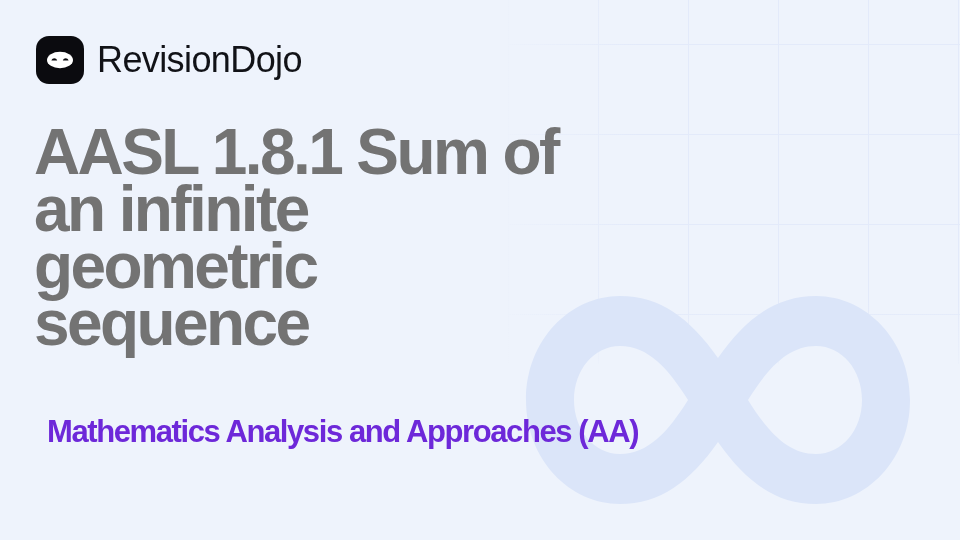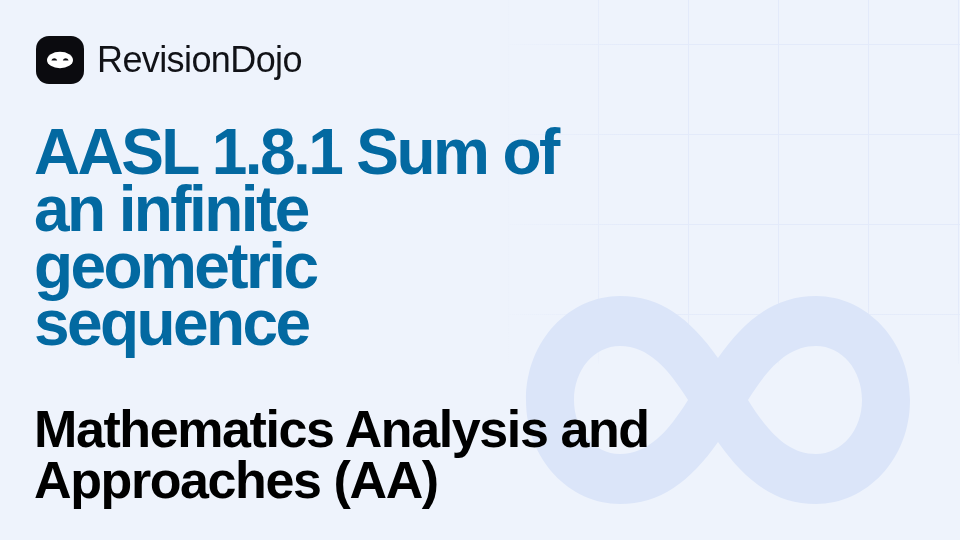--- a/index.html
+++ b/index.html
@@ -119,35 +119,35 @@
     top: 124px;
     width: 560px;
   }
 
   #topic-title {
     margin: 0;
     font-size: 64px;
     font-weight: 700;
     line-height: 0.89;
     letter-spacing: -2.6px;
-    color: #0369a1;
+    color: #737373;
     word-break: normal;
   }
 
   #subject-subtitle {
     position: absolute;
     left: 34px;
     top: 404px;
     width: 890px;
-    margin: 0;
-    font-size: 52px;
+    margin: 13px;
+    font-size: 31px;
     font-weight: 700;
     line-height: 0.98;
     letter-spacing: -1.4px;
-    color: #000000;
+    color: #6d28d9;
   }
 </style>
 </head>
 <body>
 
 <div id="card">
 
   <div id="bg-decor">
     <div id="grid-pattern"></div>
     <div id="grid-fade-left"></div>

